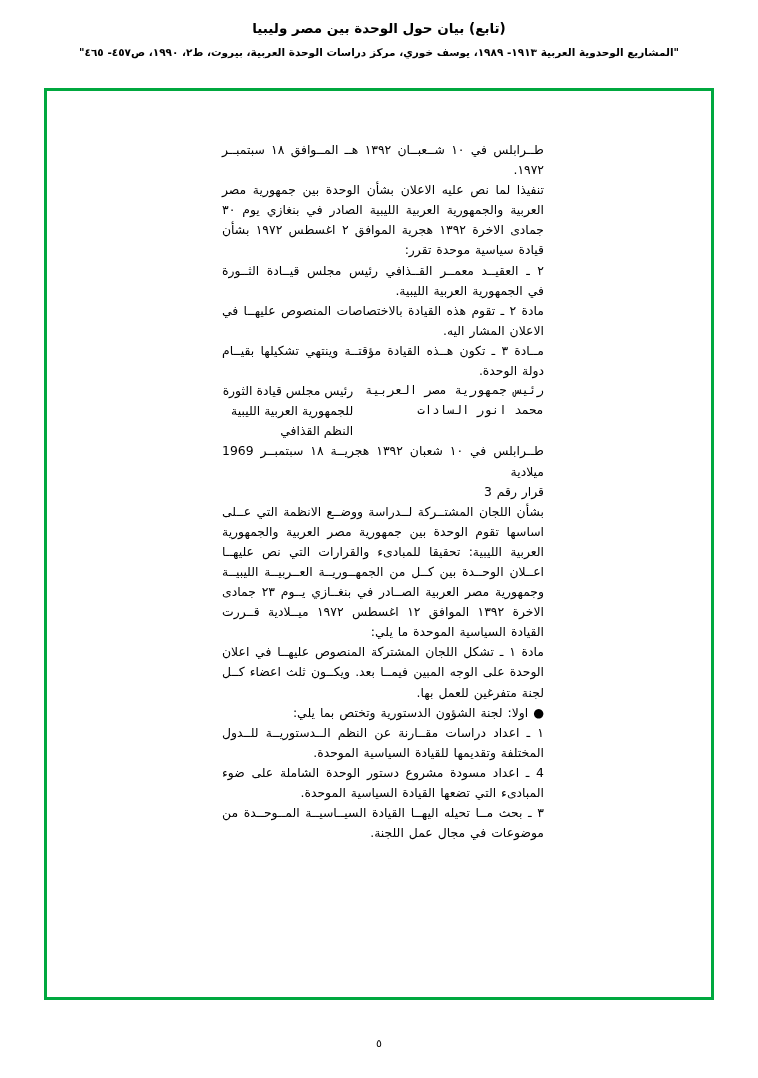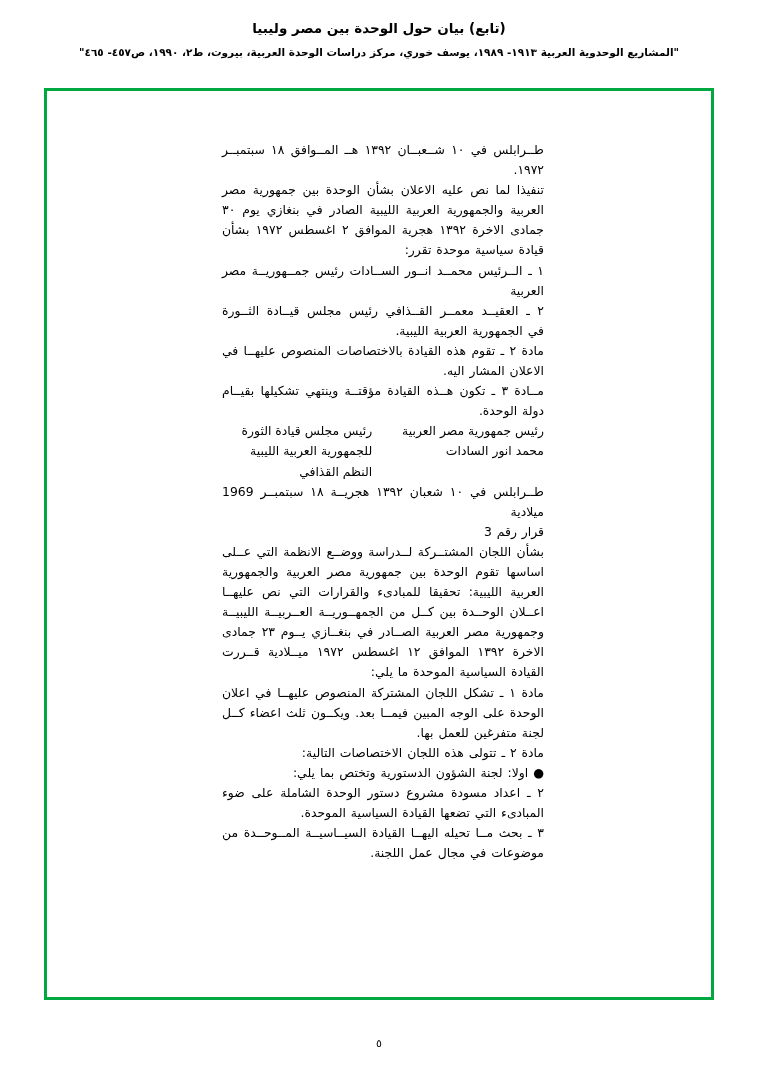--- a/index.html
+++ b/index.html
@@ -81,20 +81,21 @@
     padding: 0;
     vertical-align: top;
     white-space: nowrap;
     margin-top: 9px;
   }
   .sig-table td.left-col {
     text-align: left;
   }
   .sig-table td.right-col {
     text-align: right;
+    font-family: Liberation Mono, monospace;
   }
   .bullet-line {
     padding-right: 10px;
   }
   .footer {
     position: absolute;
     bottom: 28px;
     left: 0;
     right: 0;
     text-align: center;
@@ -115,21 +116,20 @@
     <div class="doc-source">"المشاريع الوحدوية العربية ١٩١٣- ١٩٨٩، يوسف خوري، مركز دراسات الوحدة العربية، بيروت، ط٢، ١٩٩٠، ص٤٥٧- ٤٦٥"</div>
   </div>
 
   <div class="frame"></div>
 
   <div class="body-col">
     <div class="text-block">
 
       <p class="stretch">طــرابلس في ١٠ شــعبــان ١٣٩٢ هــ المــوافق ١٨ سبتمبــر ١٩٧٢.</p>
       <p class="stretch">تنفيذا لما نص عليه الاعلان بشأن الوحدة بين جمهورية مصر العربية والجمهورية العربية الليبية الصادر في بنغازي يوم ٣٠ جمادى الاخرة ١٣٩٢ هجرية الموافق ٢ اغسطس ١٩٧٢ بشأن قيادة سياسية موحدة تقرر:</p>
-      <p class="stretch">١ ـ الــرئيس محمــد انــور الســادات رئيس جمــهوريــة مصر العربية</p>
       <p class="stretch">٢ ـ العقيــد معمــر القــذافي رئيس مجلس قيــادة الثــورة في الجمهورية العربية الليبية.</p>
       <p class="stretch">مادة ٢ ـ تقوم هذه القيادة بالاختصاصات المنصوص عليهــا في الاعلان المشار اليه.</p>
       <p class="stretch">مــادة ٣ ـ تكون هــذه القيادة مؤقتــة وينتهي تشكيلها بقيــام دولة الوحدة.</p>
 
       <table class="sig-table">
         <tbody>
             <tr>
           <td class="right-col">رئيس جمهورية مصر العربية</td>
           <td class="left-col">رئيس مجلس قيادة الثورة</td>
         </tr>
@@ -141,23 +141,23 @@
           <td class="right-col"></td>
           <td class="left-col">النظم القذافي</td>
         </tr>
       </tbody>
         </table>
 
       <p class="stretch">طــرابلس في ١٠ شعبان ١٣٩٢ هجريــة ١٨ سبتمبــر 1969 ميلادية</p>
       <p class="stretch">قرار رقم 3</p>
       <p class="stretch">بشأن اللجان المشتــركة لــدراسة ووضــع الانظمة التي عــلى اساسها تقوم الوحدة بين جمهورية مصر العربية والجمهورية العربية الليبية: تحقيقا للمبادىء والقرارات التي نص عليهــا اعــلان الوحــدة بين كــل من الجمهــوريــة العــربيــة الليبيــة وجمهورية مصر العربية الصــادر في بنغــازي يــوم ٢٣ جمادى الاخرة ١٣٩٢ الموافق ١٢ اغسطس ١٩٧٢ ميــلادية قــررت القيادة السياسية الموحدة ما يلي:</p>
       <p class="stretch">مادة ١ ـ تشكل اللجان المشتركة المنصوص عليهــا في اعلان الوحدة على الوجه المبين فيمــا بعد. ويكــون ثلث اعضاء كــل لجنة متفرغين للعمل بها.</p>
-      <p class="stretch">مادة ٢ ـ تتولى هذه اللجان الاختصاصات التالية:</p>
       <p class="stretch bullet-line">● اولا: لجنة الشؤون الدستورية وتختص بما يلي:</p>
-      <p class="stretch">٢ ـ اعداد مسودة مشروع دستور الوحدة الشاملة على ضوء المبادىء التي تضعها القيادة السياسية الموحدة.</p>
+      <p class="stretch">١ ـ اعداد دراسات مقــارنة عن النظم الــدستوريــة للــدول المختلفة وتقديمها للقيادة السياسية الموحدة.</p>
+      <p class="stretch">4 ـ اعداد مسودة مشروع دستور الوحدة الشاملة على ضوء المبادىء التي تضعها القيادة السياسية الموحدة.</p>
       <p class="stretch">٣ ـ بحث مــا تحيله اليهــا القيادة السيــاسيــة المــوحــدة من موضوعات في مجال عمل اللجنة.</p>
 
     </div>
   </div>
 
   <div class="footer">
     <span>٥</span>
   </div>
 
 </div>

